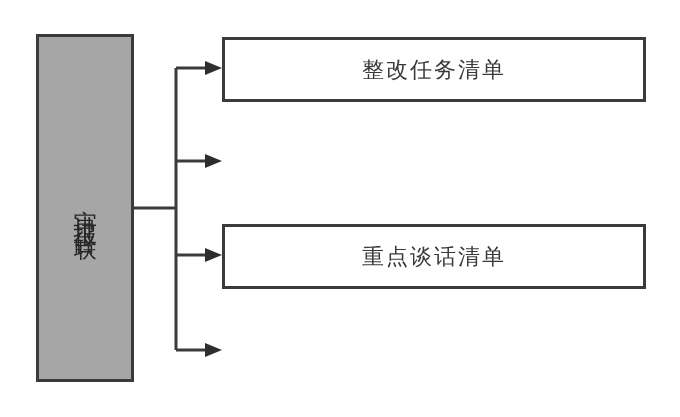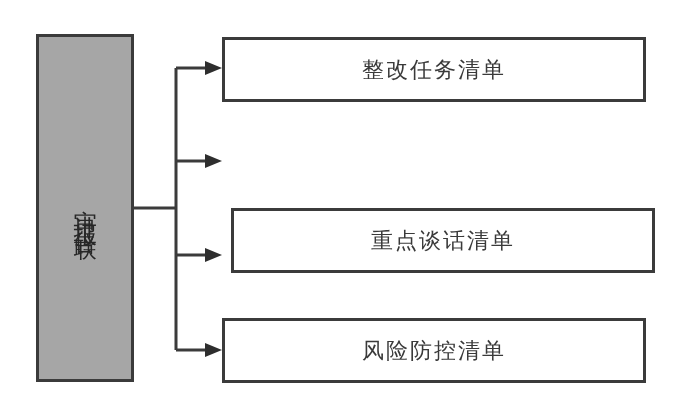--- a/index.html
+++ b/index.html
@@ -61,21 +61,21 @@
   .list-node-label {
     font-size: 22px;
     letter-spacing: 2px;
     color: #3a3a3a;
     font-family: "DejaVu Sans", "Liberation Sans", sans-serif;
     white-space: nowrap;
     user-select: none;
   }
   .node-1 { top: 37px; }
   .node-2 { top: 129px; }
-  .node-3 { top: 208px; margin-left: 9px; }
+  .node-3 { top: 224px; }
   .node-4 { top: 318px; }
 </style>
 </head>
 <body>
 
 <div id="diagram-canvas">
 
   <svg class="connector-layer" viewBox="0 0 680 417" xmlns="http://www.w3.org/2000/svg">
     <g fill="none" stroke="#3b3b3b" stroke-width="3" stroke-linecap="butt">
       <line x1="134" y1="208" x2="176" y2="208"></line>
@@ -99,17 +99,14 @@
 
   <div class="node-box list-node node-1">
     <span class="list-node-label">整改任务清单</span>
   </div>
 
 
   <div class="node-box list-node node-3">
     <span class="list-node-label">重点谈话清单</span>
   </div>
 
-  <div class="node-box list-node node-4">
-    <span class="list-node-label">风险防控清单</span>
-  </div>
 
 </div>
 
 </body></html>

